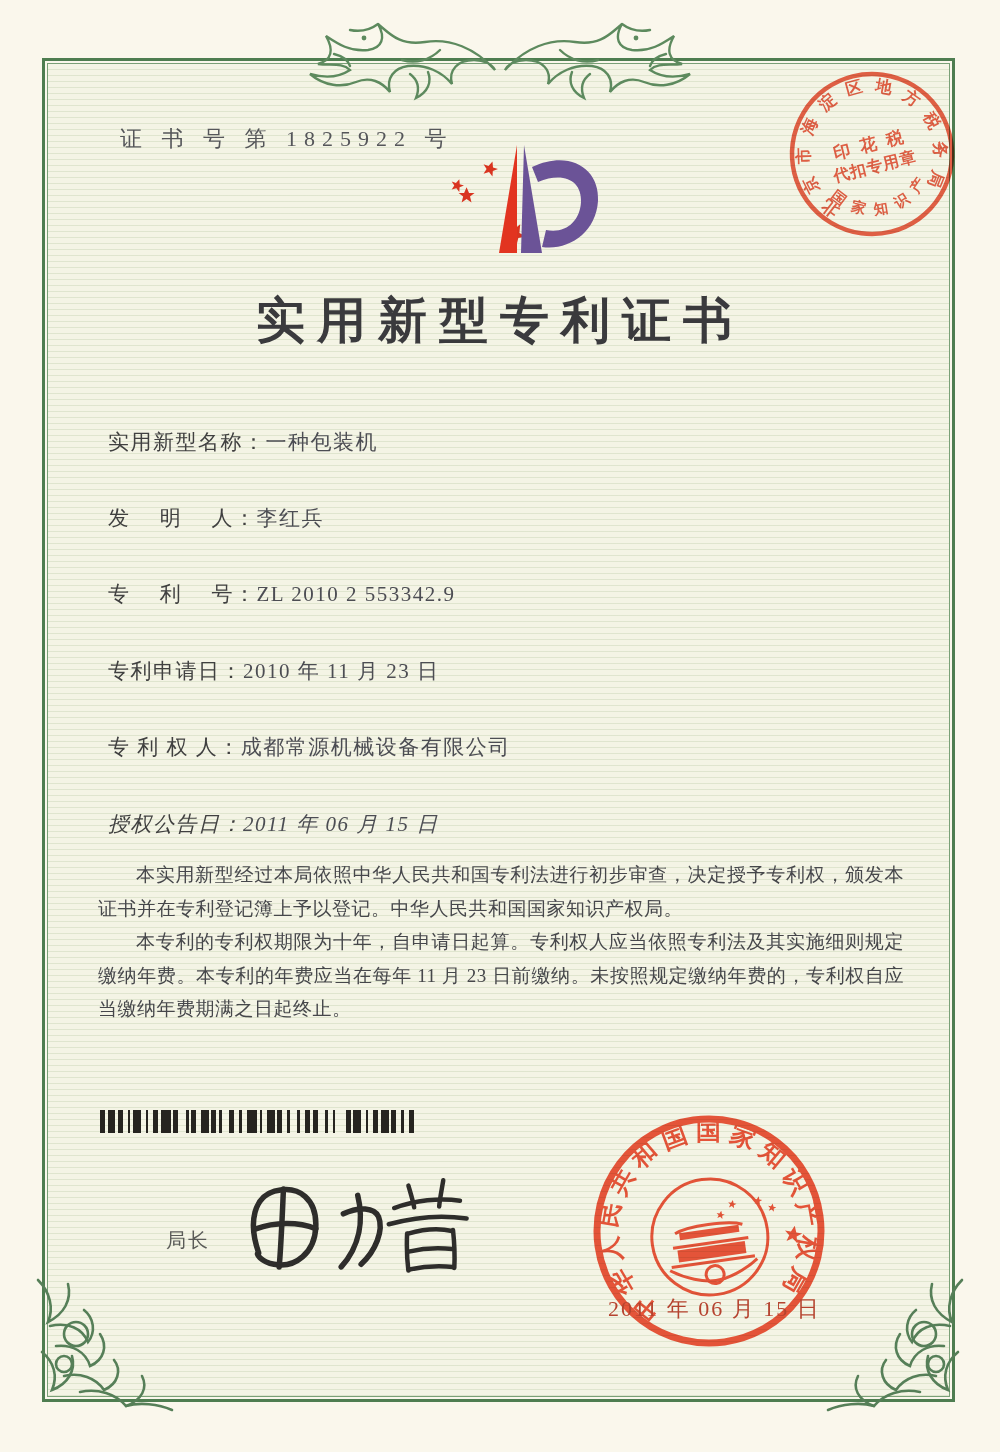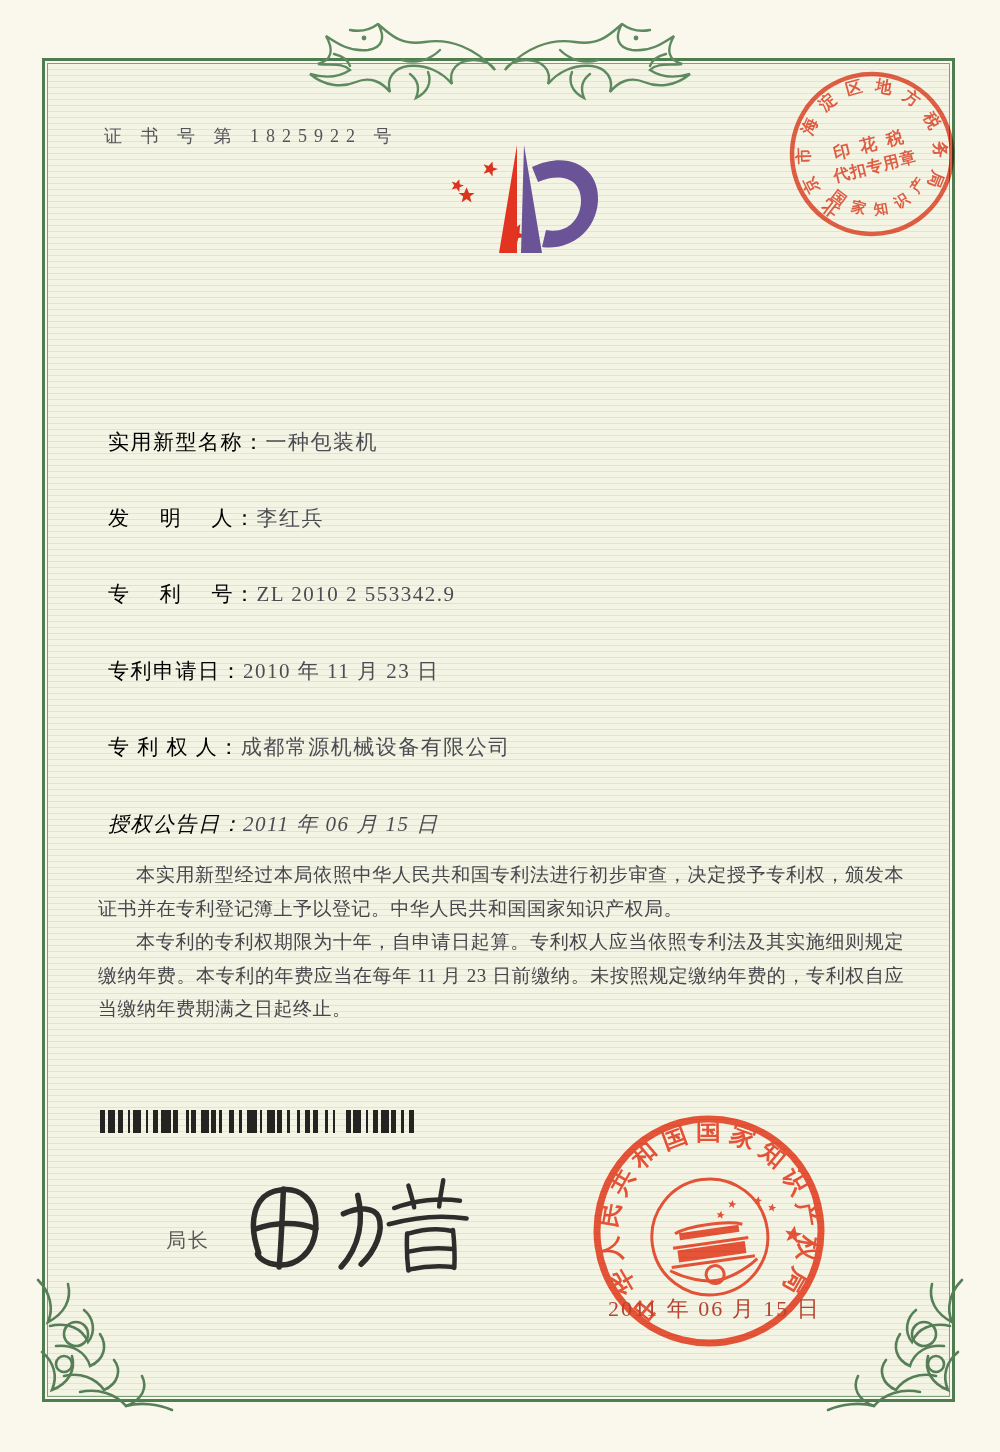--- a/index.html
+++ b/index.html
@@ -21,32 +21,32 @@
     position:absolute;inset:2px;
     border:1px solid #7aa077;
     background-color:#f4f4e5;
     background-image:repeating-linear-gradient(0deg,
       rgba(141,168,116,0.20) 0px, rgba(141,168,116,0.20) 1px,
       transparent 1px, transparent 6px);
   }
   .ornament{position:absolute;pointer-events:none;}
   
   .cert-number{
-    position:absolute;left:104px;top:124px;
-    font-size:18px;letter-spacing:7px;color:#55565a;
+    position:absolute;left:120px;top:124px;
+    font-size:22px;letter-spacing:7px;color:#55565a;
   }
   .logo{position:absolute;left:418px;top:133px;width:195px;height:132px;}
   .title{
     position:absolute;left:0;top:288px;width:1000px;
     text-align:center;font-size:49px;font-weight:600;
     letter-spacing:12px;color:#3a3a3d;
   }
   .fields{position:absolute;left:108px;top:428px;width:780px;}
   .field-row{position:absolute;left:0;font-size:21px;color:#53545a;letter-spacing:1.5px;white-space:nowrap;}
-  .field-row .lbl{color:#000000;}
+  .field-row .lbl{color:#404040;}
   .field-row .val{color:#4c4d53;}
   .f0{top:0px;} .f1{top:76px;} .f2{top:152px;} .f3{top:229px;} .f4{top:305px;} .f5{top:382px;font-style:italic;}
   .body-text{
     position:absolute;left:98px;top:858px;width:806px;
     font-size:19px;line-height:33.5px;color:#46474b;
     text-align:justify;letter-spacing:0.5px;
   }
   .body-text p{margin:0;text-indent:2em;}
   
   .barcode{
@@ -145,20 +145,21 @@
       <use href="#star" transform="translate(-22,22) scale(0.85)"></use>
       <use href="#star" transform="translate(3,32) scale(1.45) rotate(10)"></use>
       <use href="#star" transform="translate(-35,50) scale(1.05) rotate(-18)"></use>
       <use href="#star" transform="translate(-8,70) scale(1.5) rotate(14)"></use>
     </g>
     <polygon points="99,12 81,120 99,120" fill="#e23420"></polygon>
     <polygon points="106,12 103,120 124,120" fill="#6b5397"></polygon>
     <path d="M114,34 C152,16 182,36 180,68 C178,100 150,118 124,114 L128,97 C148,101 162,88 163,69 C164,48 146,38 120,49 Z" fill="#6b5397"></path>
   </svg>
 
+  <div class="title">实用新型专利证书</div>
 
   <div class="fields">
     <div class="field-row f0"><span class="lbl">实用新型名称：</span><span class="val">一种包装机</span></div>
     <div class="field-row f1"><span class="lbl">发　 明　 人：</span><span class="val">李红兵</span></div>
     <div class="field-row f2"><span class="lbl">专　 利　 号：</span><span class="val">ZL 2010 2 553342.9</span></div>
     <div class="field-row f3"><span class="lbl">专利申请日：</span><span class="val">2010 年 11 月 23 日</span></div>
     <div class="field-row f4"><span class="lbl">专 利 权 人：</span><span class="val">成都常源机械设备有限公司</span></div>
     <div class="field-row f5"><span class="lbl">授权公告日：</span><span class="val">2011 年 06 月 15 日</span></div>
   </div>
 

